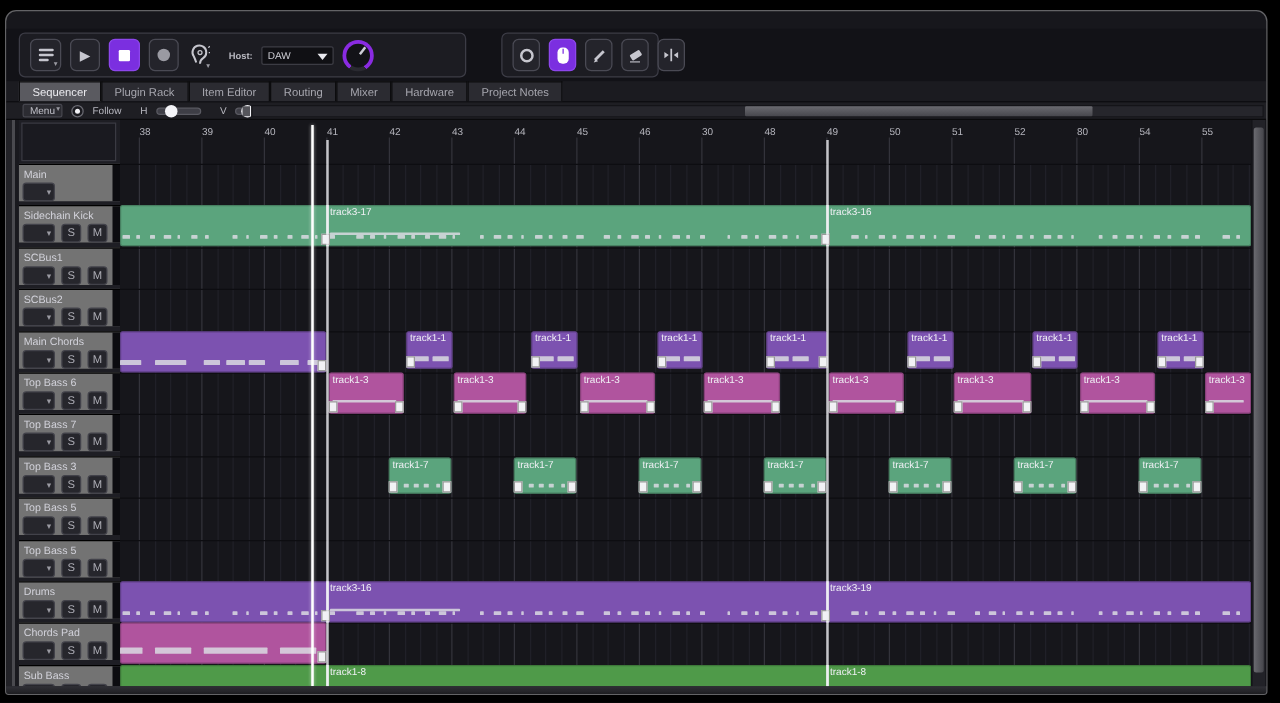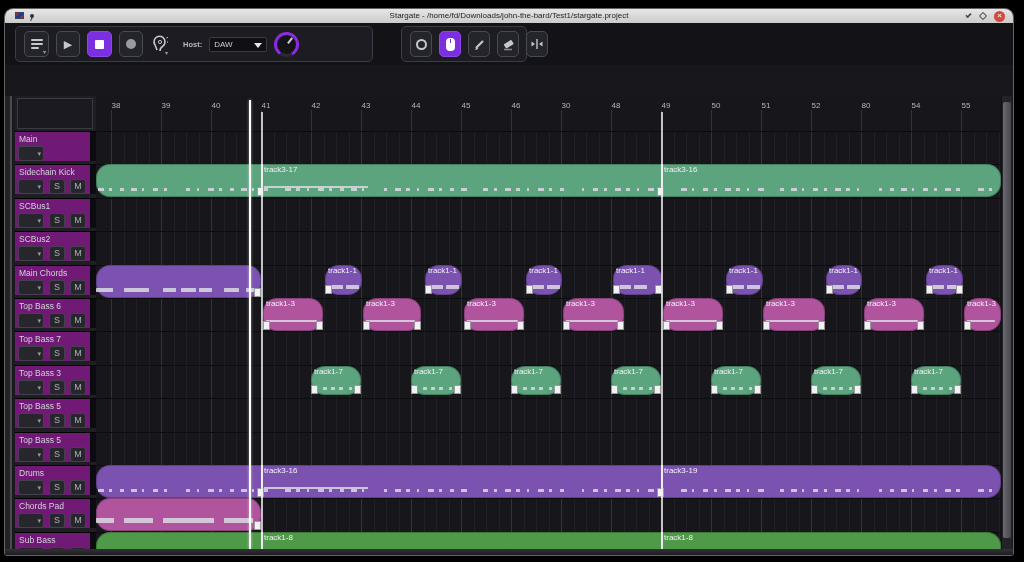--- a/index.html
+++ b/index.html
@@ -64,60 +64,48 @@
   .slider{width:36px;height:6px;background:#3e3e46;border:1px solid #5a5a62;border-radius:3px;position:relative;}
   .sthumb{position:absolute;top:-2.5px;width:10px;height:10px;border-radius:50%;background:#f4f4f8;}
   .hscroll{position:absolute;left:196px;top:2px;width:810px;height:10px;background:#26262c;border:1px solid #141418;}
   .hthumb{position:absolute;top:0;height:8px;background:linear-gradient(#6a6a70,#47474d);border-radius:1px;}
   .hcap{position:absolute;left:-8px;top:0;width:6px;height:8px;background:#55555b;}
   
   .workarea{position:absolute;left:0;top:87px;width:1010px;height:453px;background:#17171c;}
   .edge-l{position:absolute;left:0;top:0;width:10px;height:453px;background:linear-gradient(90deg,#222227 0 5px,#4a4a4f 5px 7px,#19191e 7px);}
   .trackpanel{position:absolute;left:10px;top:0;width:81px;height:453px;background:#1e1e24;overflow:hidden;}
   .cornerbox{position:absolute;left:2px;top:2px;width:76px;height:31px;background:#1a1a20;border:1px solid #3a3a42;}
-  .theader{position:absolute;left:0;width:81px;height:30px;border-top:1px solid #000;background:#701a75;}
+  .theader{position:absolute;left:0;width:81px;height:30px;border-top:1px solid #000;background:#737373;}
   .theader::after{content:'';position:absolute;right:0;top:0;width:6px;height:100%;background:#0c0c10;}
   .tname{position:absolute;left:4px;top:2px;font-size:8.5px;color:#d2d2da;white-space:nowrap;}
   .tctrls{position:absolute;left:3px;top:14px;display:flex;gap:5px;}
   .combo{width:26px;height:15px;background:#26262c;border:1px solid #42424a;border-radius:3px;position:relative;}
   .combo::after{content:'\25BE';position:absolute;right:2px;top:3px;font-size:7px;color:#9a9aa2;}
   .smbtn{width:16px;height:15px;background:#26262c;border:1px solid #42424a;border-radius:3px;color:#aeaeb6;
     font-size:9px;line-height:13px;text-align:center;}
   .timeline{position:absolute;left:91px;top:0;width:905px;height:453px;background:#16161b;overflow:hidden;}
   .rnum{position:absolute;top:5px;width:30px;margin-left:-15px;text-align:center;font-size:8px;color:#b4b4bc;}
   .gbar{position:absolute;top:14px;bottom:0;width:1px;background:#33333b;}
   .gbeat{position:absolute;top:35px;bottom:0;width:1px;background:#202028;}
   .rowsep{position:absolute;left:0;width:100%;height:1px;background:#0d0d11;}
-  .clip{position:absolute;border-radius:14px;box-shadow:inset 0 0 0 1px rgba(0,0,0,.22);}
+  .clip{position:absolute;border-radius:2px;box-shadow:inset 0 0 0 1px rgba(0,0,0,.22);}
   .clip-label{position:absolute;left:3px;top:1px;font-size:8px;color:#f0f0f5;white-space:nowrap;}
   .note{position:absolute;background:rgba(218,218,226,.85);border-radius:.5px;}
   .handle{position:absolute;bottom:1px;width:7px;height:9px;background:#f2f2f5;border:1px solid #999;}
   .bline{position:absolute;width:2px;background:rgba(240,240,244,.92);}
   .playhead{position:absolute;width:2px;background:#fff;box-shadow:0 0 3px rgba(255,255,255,.6);}
   .vscroll{position:absolute;left:996px;top:0;width:11px;height:453px;background:#222228;border-left:1px solid #101014;}
   .vthumb{position:absolute;left:1px;top:6px;width:8px;height:436px;background:linear-gradient(90deg,#6a6a70,#45454b);border-radius:2px;}
   .bottomstrip{position:absolute;left:0;top:540px;width:100%;height:8px;background:linear-gradient(#303036,#222226 60%,#0a0a0a);}
 </style>
 </head>
 <body>
 
 <div class="window">
 
-  <div class="titlebar">
-    <div class="tb-left">
-      <span class="flag"></span>
-      <span class="pin"></span>
-    </div>
-    <div class="title-text">Stargate - /home/fd/Downloads/john-the-bard/Test1/stargate.project</div>
-    <div class="tb-right">
-      <span class="wc-min"></span>
-      <span class="wc-max"></span>
-      <span class="wc-close">×</span>
-    </div>
-  </div>
 
   <div class="toolbar">
     <div class="tpanel" style="left:10px;width:358px;">
       <div class="tbtn">
         <span class="ham">
           <i style="width:12px"></i>
             <i style="width:12px"></i>
             <i style="width:8px"></i>
         </span>
           <span class="caret">▾</span>
@@ -167,21 +155,47 @@
       </div>
       <div class="tbtn" style="width:22px">
         <svg width="14" height="12">
           <line x1="7" y1="1" x2="7" y2="11" stroke="#c6c6ce" stroke-width="1.4"></line>
           <path d="M5 6 l-3.5 -2.5 v5 z M9 6 l3.5 -2.5 v5 z" fill="#c6c6ce"></path>
         </svg>
       </div>
     </div>
   </div>
 
-
+  <div class="tabbar">
+      <div class="tab active">Sequencer</div>
+      <div class="tab">Plugin Rack</div>
+      <div class="tab">Item Editor</div>
+      <div class="tab">Routing</div>
+      <div class="tab">Mixer</div>
+      <div class="tab">Hardware</div>
+      <div class="tab">Project Notes</div>
+    </div>
+
+  <div class="menurow">
+    <div class="mbtn">Menu</div>
+    <span class="radio"></span>
+    <span class="slbl">Follow</span>
+    <span class="slbl" style="margin-left:8px">H</span>
+    <div class="slider">
+        <span class="sthumb" id="hzt" style="left: 6px;"></span>
+      </div>
+    <span class="slbl" style="margin-left:8px">V</span>
+    <div class="slider" style="width:30px">
+        <span class="sthumb" id="vzt" style="left: 4px;"></span>
+      </div>
+    <div class="hscroll">
+      <span class="hcap"></span>
+      <span class="hthumb" id="hth" style="left: 394px; width: 278px;"></span>
+    </div>
+  </div>
 
   <div class="workarea">
     <div class="edge-l"></div>
     <div class="trackpanel">
       <div class="cornerbox"></div>
     <div class="theader" style="top: 35px;">
           <div class="tname">Main</div>
           <div class="tctrls">
             <div class="combo"></div>
           </div>

